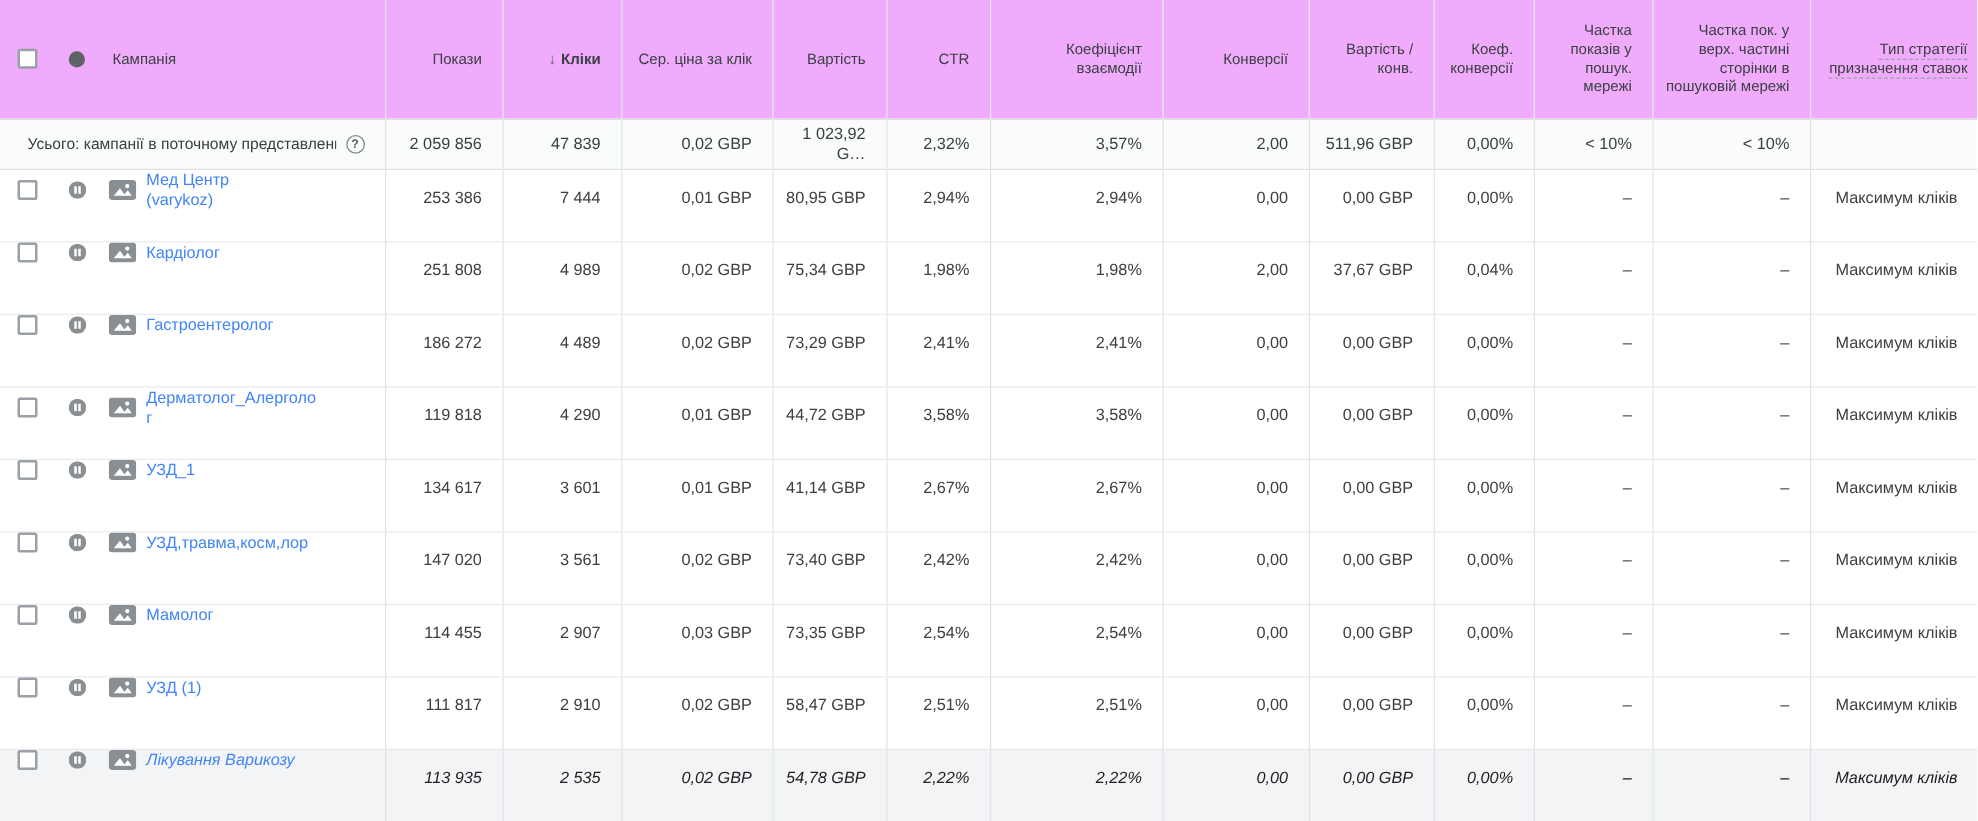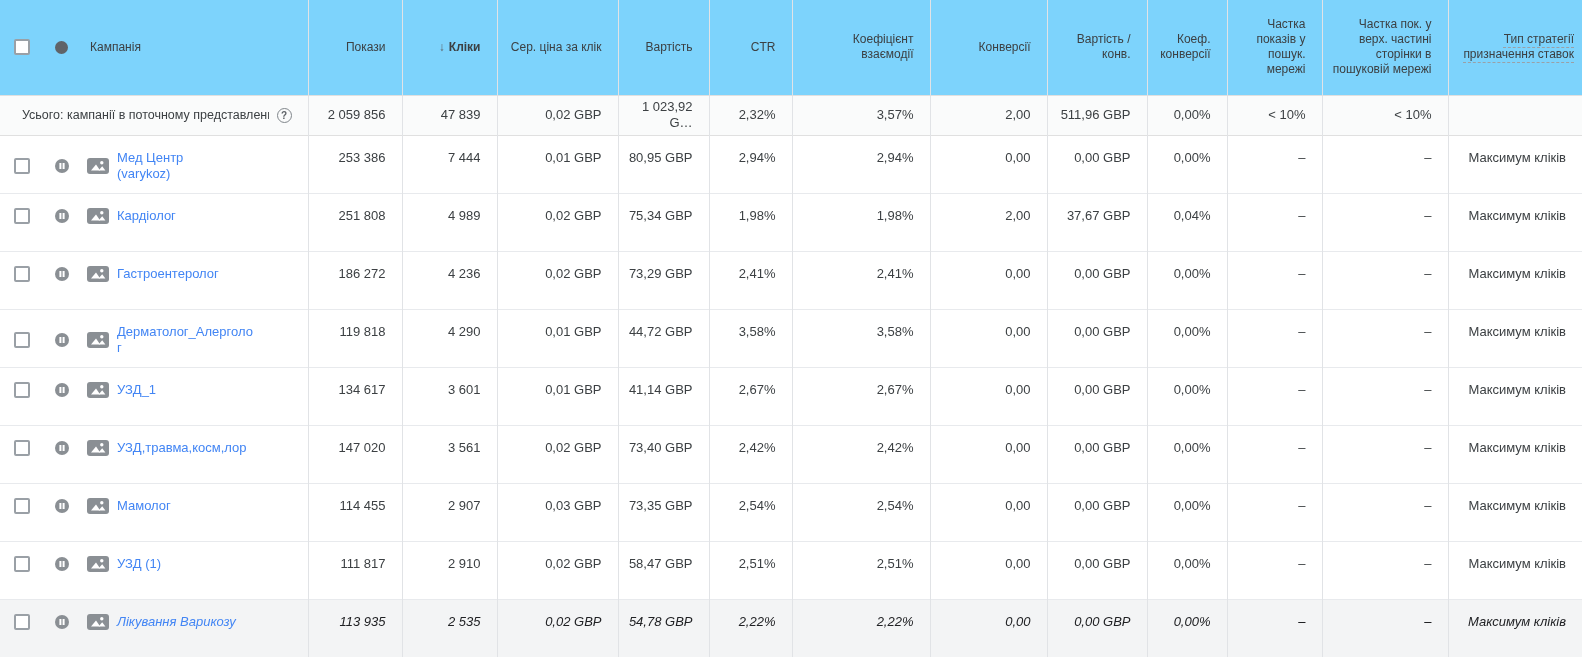--- a/index.html
+++ b/index.html
@@ -12,21 +12,21 @@
   .viewport { width:1582px; height:657px; overflow:hidden; background:#fff; }
 
   table { border-collapse:collapse; table-layout:fixed; width:1582px; }
   th, td { border-left:1px solid #e1e3e6; }
   th:first-child, td:first-child { border-left:none; }
 
   thead th {
     height:95px; vertical-align:middle;
     font-size:12px; line-height:15px; font-weight:500; color:#3c4043;
     text-align:right; padding:8px 16px 8px 8px;
-    background:#7dd3fc; border-bottom:1px solid #e0e0e0;
+    background:#f0abfc; border-bottom:1px solid #e0e0e0;
   }
   thead th.th-campaign { text-align:left; padding:0; }
   thead th.th-bidstrategy { text-align:right; padding-left:7px; padding-right:8px; }
   thead th.sorted { font-weight:700; white-space:nowrap; }
   .sort-arrow { font-weight:400; color:#5f6368; margin-right:4px; font-size:12px; }
   .dashed-label {
     text-decoration:underline dashed #9aa0a6 1px;
     text-underline-offset:4px;
   }
 
@@ -57,21 +57,21 @@
   .totals-label-text { font-size:12.5px; white-space:nowrap; overflow:hidden; }
   .help-icon {
     flex:0 0 15px; width:15px; height:15px; margin-left:8px;
     border:1px solid #80868b; border-radius:50%;
     color:#5f6368; font-size:10px; line-height:13px; font-weight:700;
     text-align:center; display:inline-block; cursor:pointer;
   }
 
   td.campaign-cell { text-align:left; padding:0; }
   .campaign-cell-flex { display:flex; align-items:center; padding-left:14px; padding-top:14px; }
-  td.campaign-cell .campaign-cell-flex { padding-top:0; margin-top:14px; }
+  td.campaign-cell .campaign-cell-flex { padding-top:0; }
   .row-status-icon { margin-left:25px; flex:0 0 14px; height:14px; cursor:pointer; }
   .ctype-icon { margin-left:18px; flex:0 0 22px; height:16px; }
   .campaign-link {
     margin-left:8px; color:#4285f4; text-decoration:none; cursor:pointer;
     font-size:13px; line-height:16px;
     max-width:138px; display:inline-block;
     white-space:pre-line; overflow-wrap:anywhere;
   }
   td.bid-strategy-cell { text-align:right; padding-left:14px; }
 
@@ -235,21 +235,21 @@
             <rect width="22" height="16" rx="3" fill="#8a8f94"></rect>
             <circle cx="14.8" cy="4.8" r="1.7" fill="#ffffff"></circle>
             <path d="M4 12.5 L9 6.5 L13.2 12.5 Z" fill="#ffffff"></path>
             <path d="M11.6 12.5 L15.2 8.2 L18.4 12.5 Z" fill="#ffffff"></path>
           </svg>
         </span>
         <a class="campaign-link">Гастроентеролог</a>
       </div>
     </td>
     <td>186 272</td>
-    <td>4 236</td>
+    <td>4 489</td>
     <td>0,02 GBP</td>
     <td>73,29 GBP</td>
     <td>2,41%</td>
     <td>2,41%</td>
     <td>0,00</td>
     <td>0,00 GBP</td>
     <td>0,00%</td>
     <td>–</td>
     <td>–</td>
     <td class="bid-strategy-cell">Максимум кліків</td>

